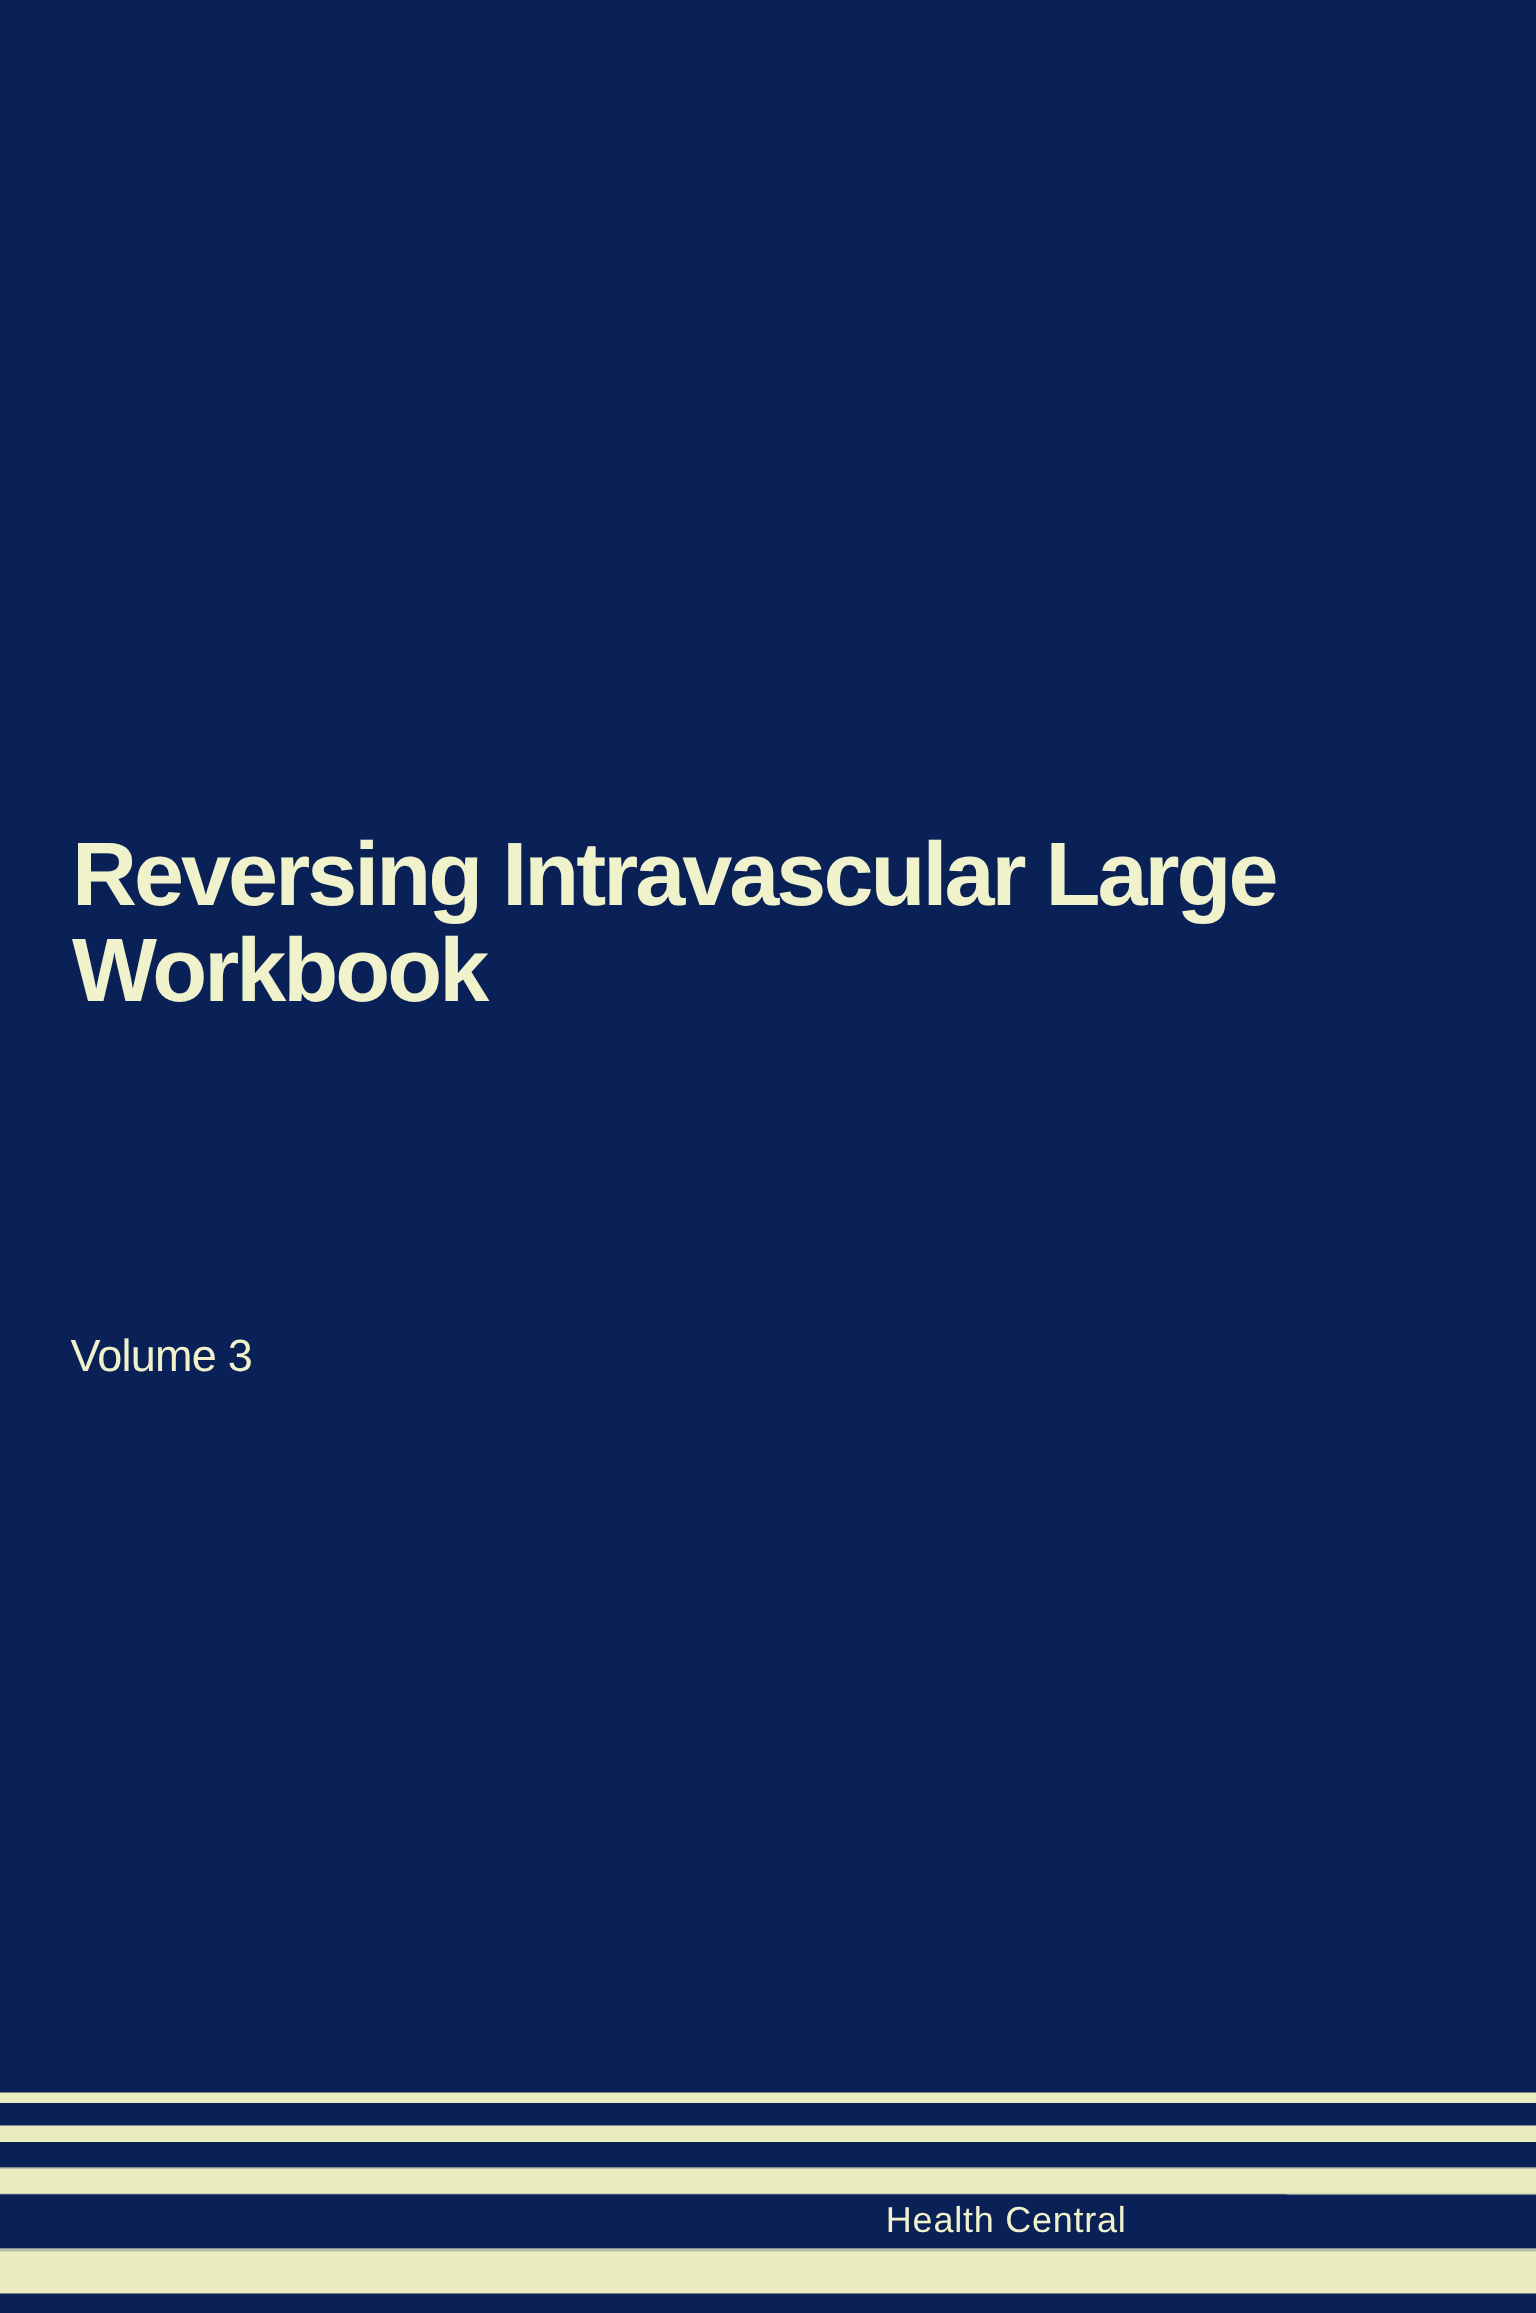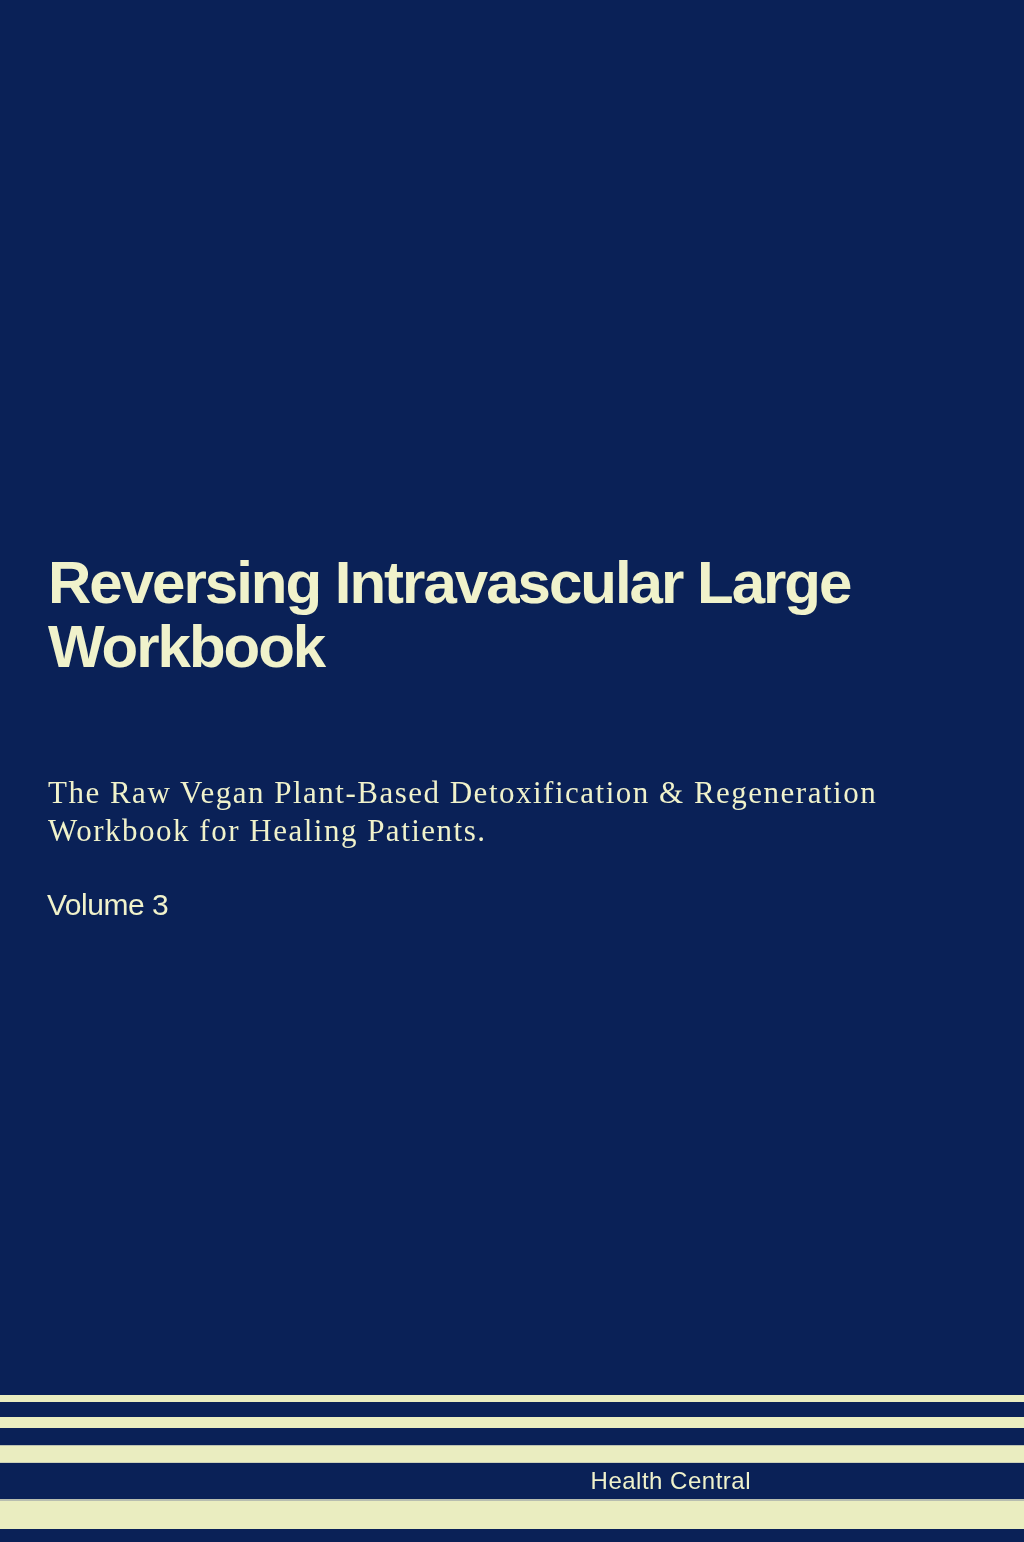--- a/index.html
+++ b/index.html
@@ -100,24 +100,20 @@
 
 <div class="cover">
 
   <header class="title-block">
     <h1 class="book-title">
       <span class="line">Reversing Intravascular Large</span>
       <span class="line">Workbook</span>
     </h1>
   </header>
 
-  <p class="subtitle">
-    <span class="line">The Raw Vegan Plant-Based Detoxification &amp; Regeneration</span>
-    <span class="line">Workbook for Healing Patients.</span>
-  </p>
 
   <p class="volume">Volume 3</p>
 
   <footer>
     <div class="stripe stripe-a"></div>
     <div class="stripe stripe-b"></div>
     <div class="stripe stripe-c"></div>
     <div class="publisher-band">
       <span class="publisher">Health Central</span>
     </div>

